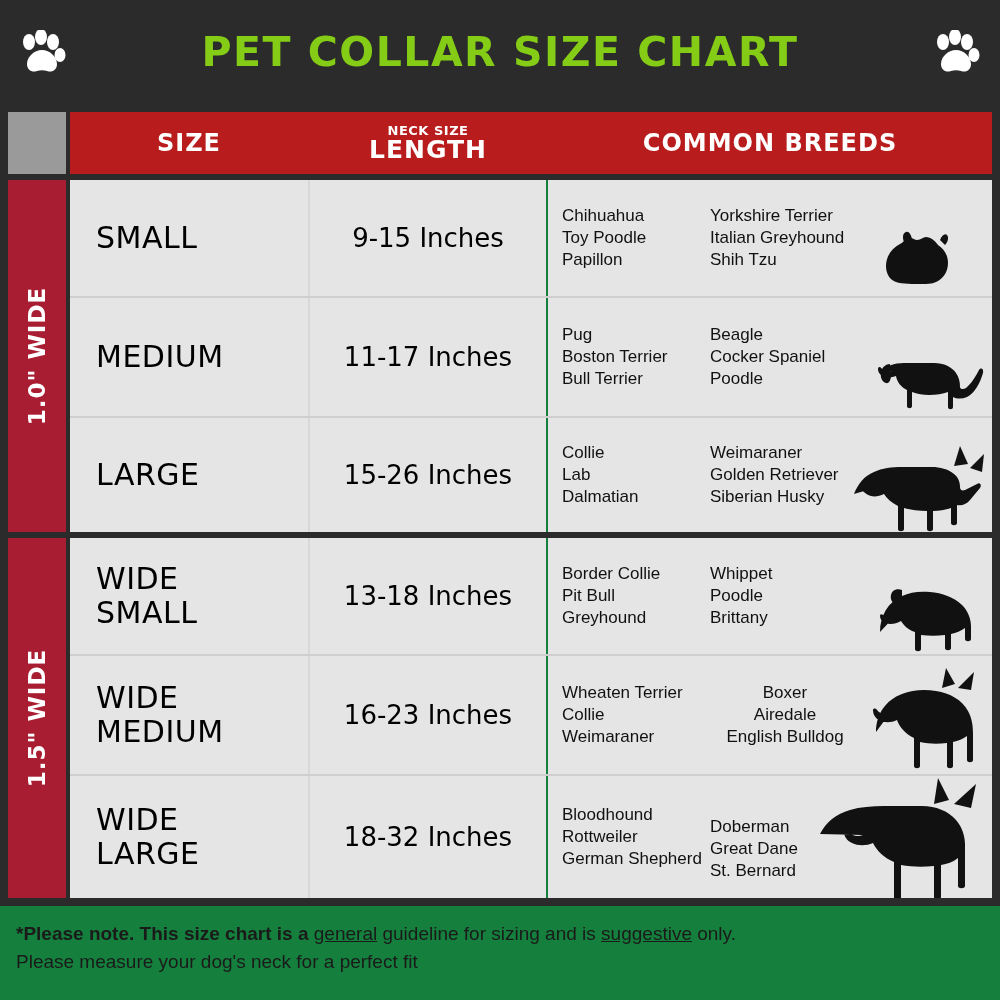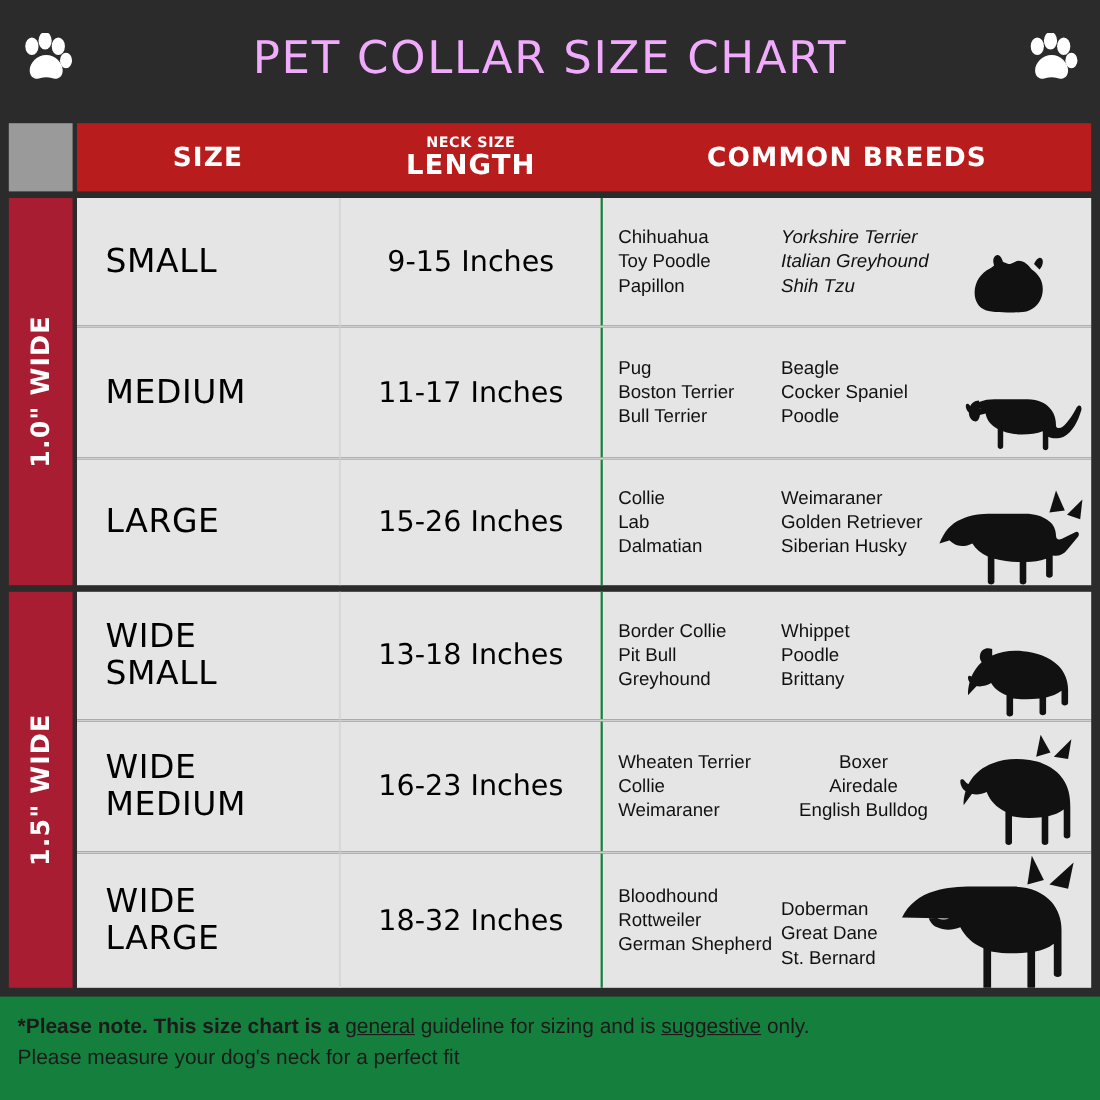--- a/index.html
+++ b/index.html
@@ -22,23 +22,23 @@
   .header {
     position: absolute;
     left: 0; top: 0;
     width: 1000px; height: 103px;
     background: #2b2b2b;
     display: flex;
     align-items: center;
     justify-content: center;
   }
   .header-title {
-    color: #f0abfc;
+    color: #84cc16;
     font-size: 41px;
-    font-weight: normal;
+    font-weight: bold;
     letter-spacing: 1.5px;
     text-align: center;
     font-family: "DejaVu Sans", sans-serif;
   }
   .paw {
     position: absolute;
     top: 30px;
     width: 46px;
     height: 48px;
   }
@@ -218,21 +218,21 @@
     <span>1.5" WIDE</span>
   </div>
 
   <div class="row" style="top:180px;height:116px;">
     <div class="cell-size">SMALL</div>
     <div class="cell-length">9-15   Inches</div>
     <div class="cell-breeds">
       <div class="breed-col c1" style="white-space:pre-line;">Chihuahua
 Toy Poodle
 Papillon</div>
-      <div class="breed-col c2" style="white-space:pre-line;font-style:italic;">Yorkshire Terrier
+      <div class="breed-col c2" style="white-space:pre-line;">Yorkshire Terrier
 Italian Greyhound
 Shih Tzu</div>
       <svg class="dog" width="120" height="72" viewBox="0 0 120 72">
         <path d="M30 58c-6-2-10-8-10-16 0-10 6-18 14-22 4-2 6-6 10-6 3 0 5 2 7 2 4 0 6-3 9-3 5 0 9 4 12 8 6 4 10 10 10 18 0 9-5 16-12 19-4 2-10 2-14 2-8 0-20 0-26-2z" fill="#111"></path>
         <path d="M38 18c-2-5-1-9 2-10 3-1 5 3 6 7z" fill="#111"></path>
         <path d="M74 16c2-5 5-7 7-5 2 2 1 7-2 10z" fill="#111"></path>
       </svg>
     </div>
   </div>
   <div class="row-divider" style="top:296px;"></div>

